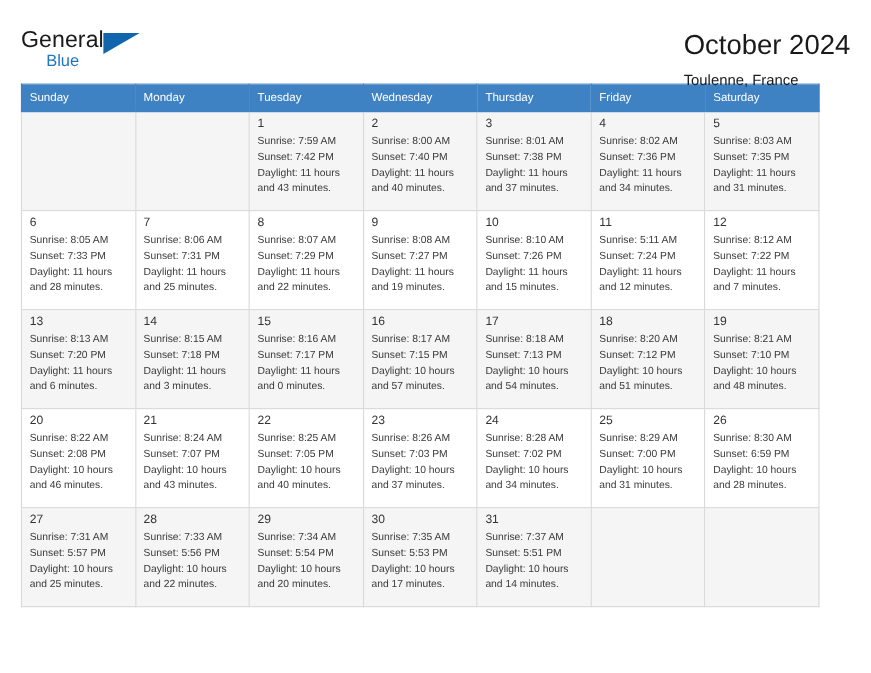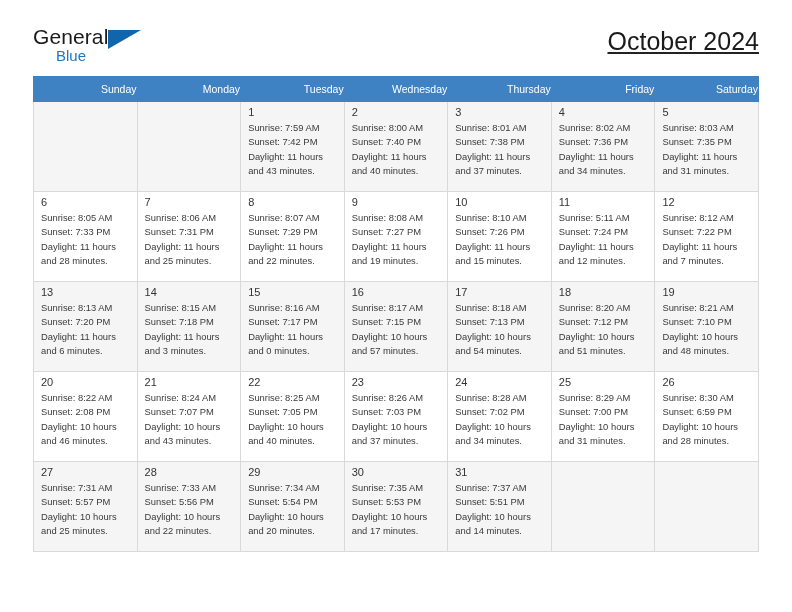--- a/index.html
+++ b/index.html
@@ -12,21 +12,21 @@
     height: 612px;
     font-family: "Liberation Sans", sans-serif;
     color: #222222;
     overflow: hidden;
   }
   .page {
     position: relative;
     width: 792px;
     height: 612px;
     box-sizing: border-box;
-    padding: 0 33px;
+    padding: 0 19px;
   }
 
   
   .header {
     display: flex;
     align-items: flex-start;
     justify-content: space-between;
     height: 74px;
     padding-top: 26px;
     box-sizing: border-box;
@@ -56,21 +56,20 @@
     left: 75px;
     top: 4px;
     width: 0;
     height: 0;
     border-left: 33px solid #1165ad;
     border-bottom: 19px solid transparent;
   }
   .title-block {
     text-align: left;
     padding-top: 2px;
-    text-decoration: underline;
   }
   .cal-title {
     font-size: 25px;
     color: #1a1a1a;
     line-height: 1.1;
     font-weight: normal;
     margin: 0;
   }
   .cal-subtitle {
     font-size: 13.5px;
@@ -83,21 +82,21 @@
     width: 726px;
     border-collapse: collapse;
     table-layout: fixed;
     margin-top: 2px;
   }
   .calendar th {
     background: #3f82c4;
     color: #ffffff;
     font-size: 10.5px;
     font-weight: normal;
-    text-align: right;
+    text-align: left;
     padding: 6px 0 6px 7px;
     border: 1px solid #3f82c4;
     height: 20px;
     box-sizing: border-box;
   }
   .calendar td {
     vertical-align: top;
     border: 1px solid #d9d9d9;
     padding: 0;
     height: 90px;
@@ -133,20 +132,21 @@
 <div class="page">
 
   <div class="header">
     <div class="logo">
       <span class="logo-general">General</span>
       <span class="logo-triangle"></span>
       <span class="logo-blue">Blue</span>
     </div>
     <div class="title-block">
       <h1 class="cal-title">October 2024</h1>
+      <div class="cal-subtitle">Toulenne, France</div>
     </div>
   </div>
 
   <table class="calendar">
     <thead>
       <tr>
         <th>Sunday</th>
         <th>Monday</th>
         <th>Tuesday</th>
         <th>Wednesday</th>

